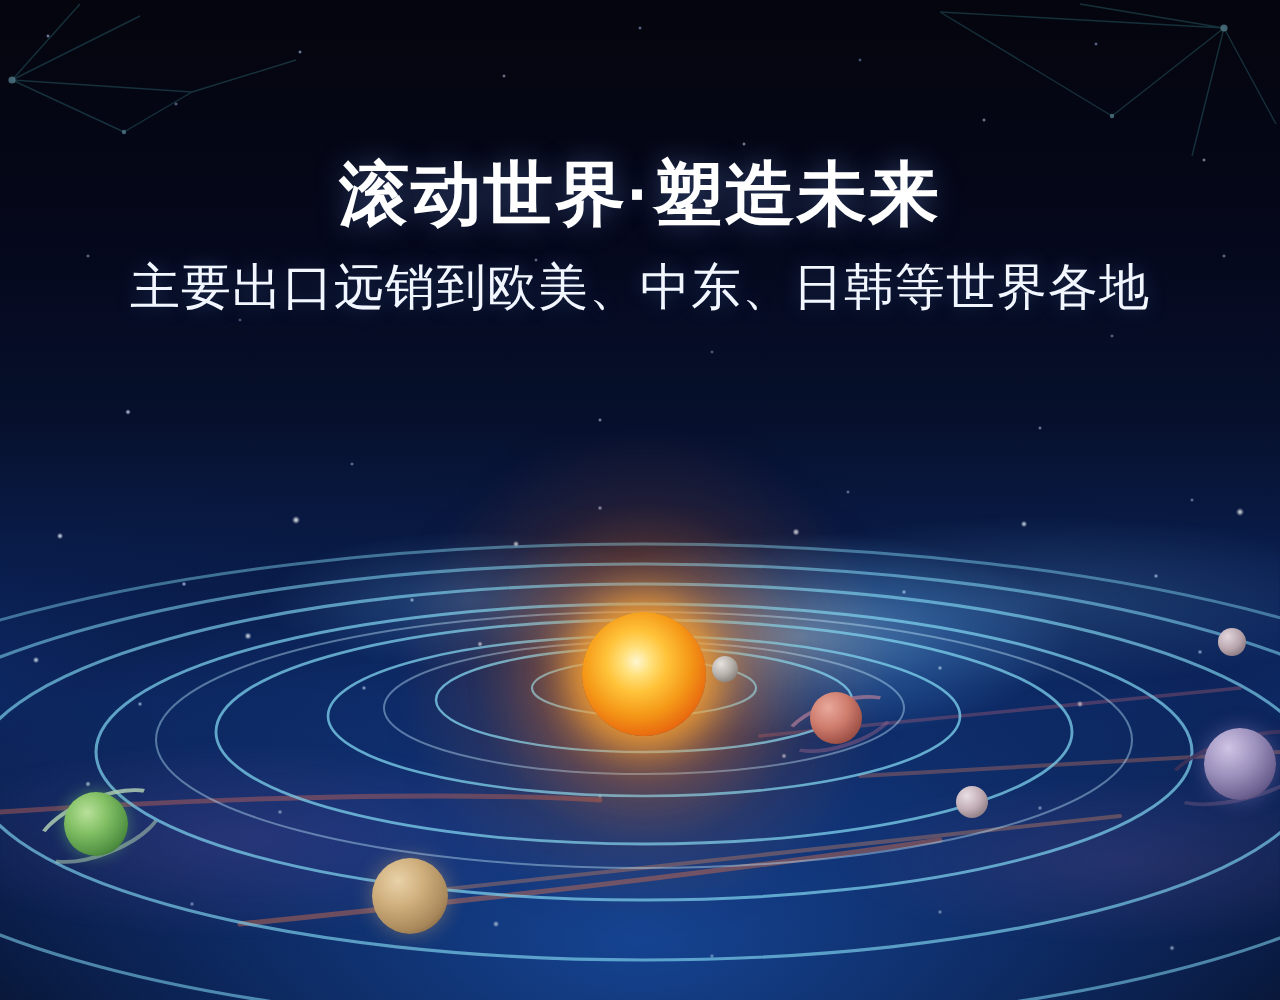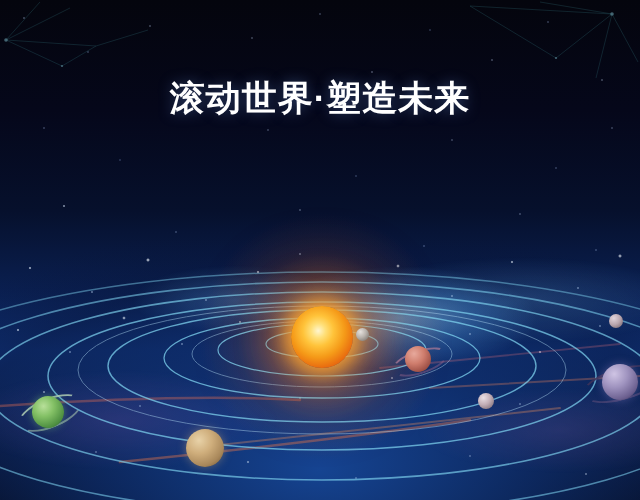--- a/index.html
+++ b/index.html
@@ -337,15 +337,16 @@
   <div class="planet p-red"></div>
 
   <div class="planet p-pink-small"></div>
   <div class="planet p-tiny-top"></div>
 
   <div class="ring p-purple-ring"></div>
   <div class="planet p-purple"></div>
 
   <div class="text-block">
     <h1 class="main-title">滚动世界·塑造未来</h1>
+    <p class="subtitle-2">主要出口远销到欧美、中东、日韩等世界各地</p>
   </div>
 
 </div>
 
 </body></html>

